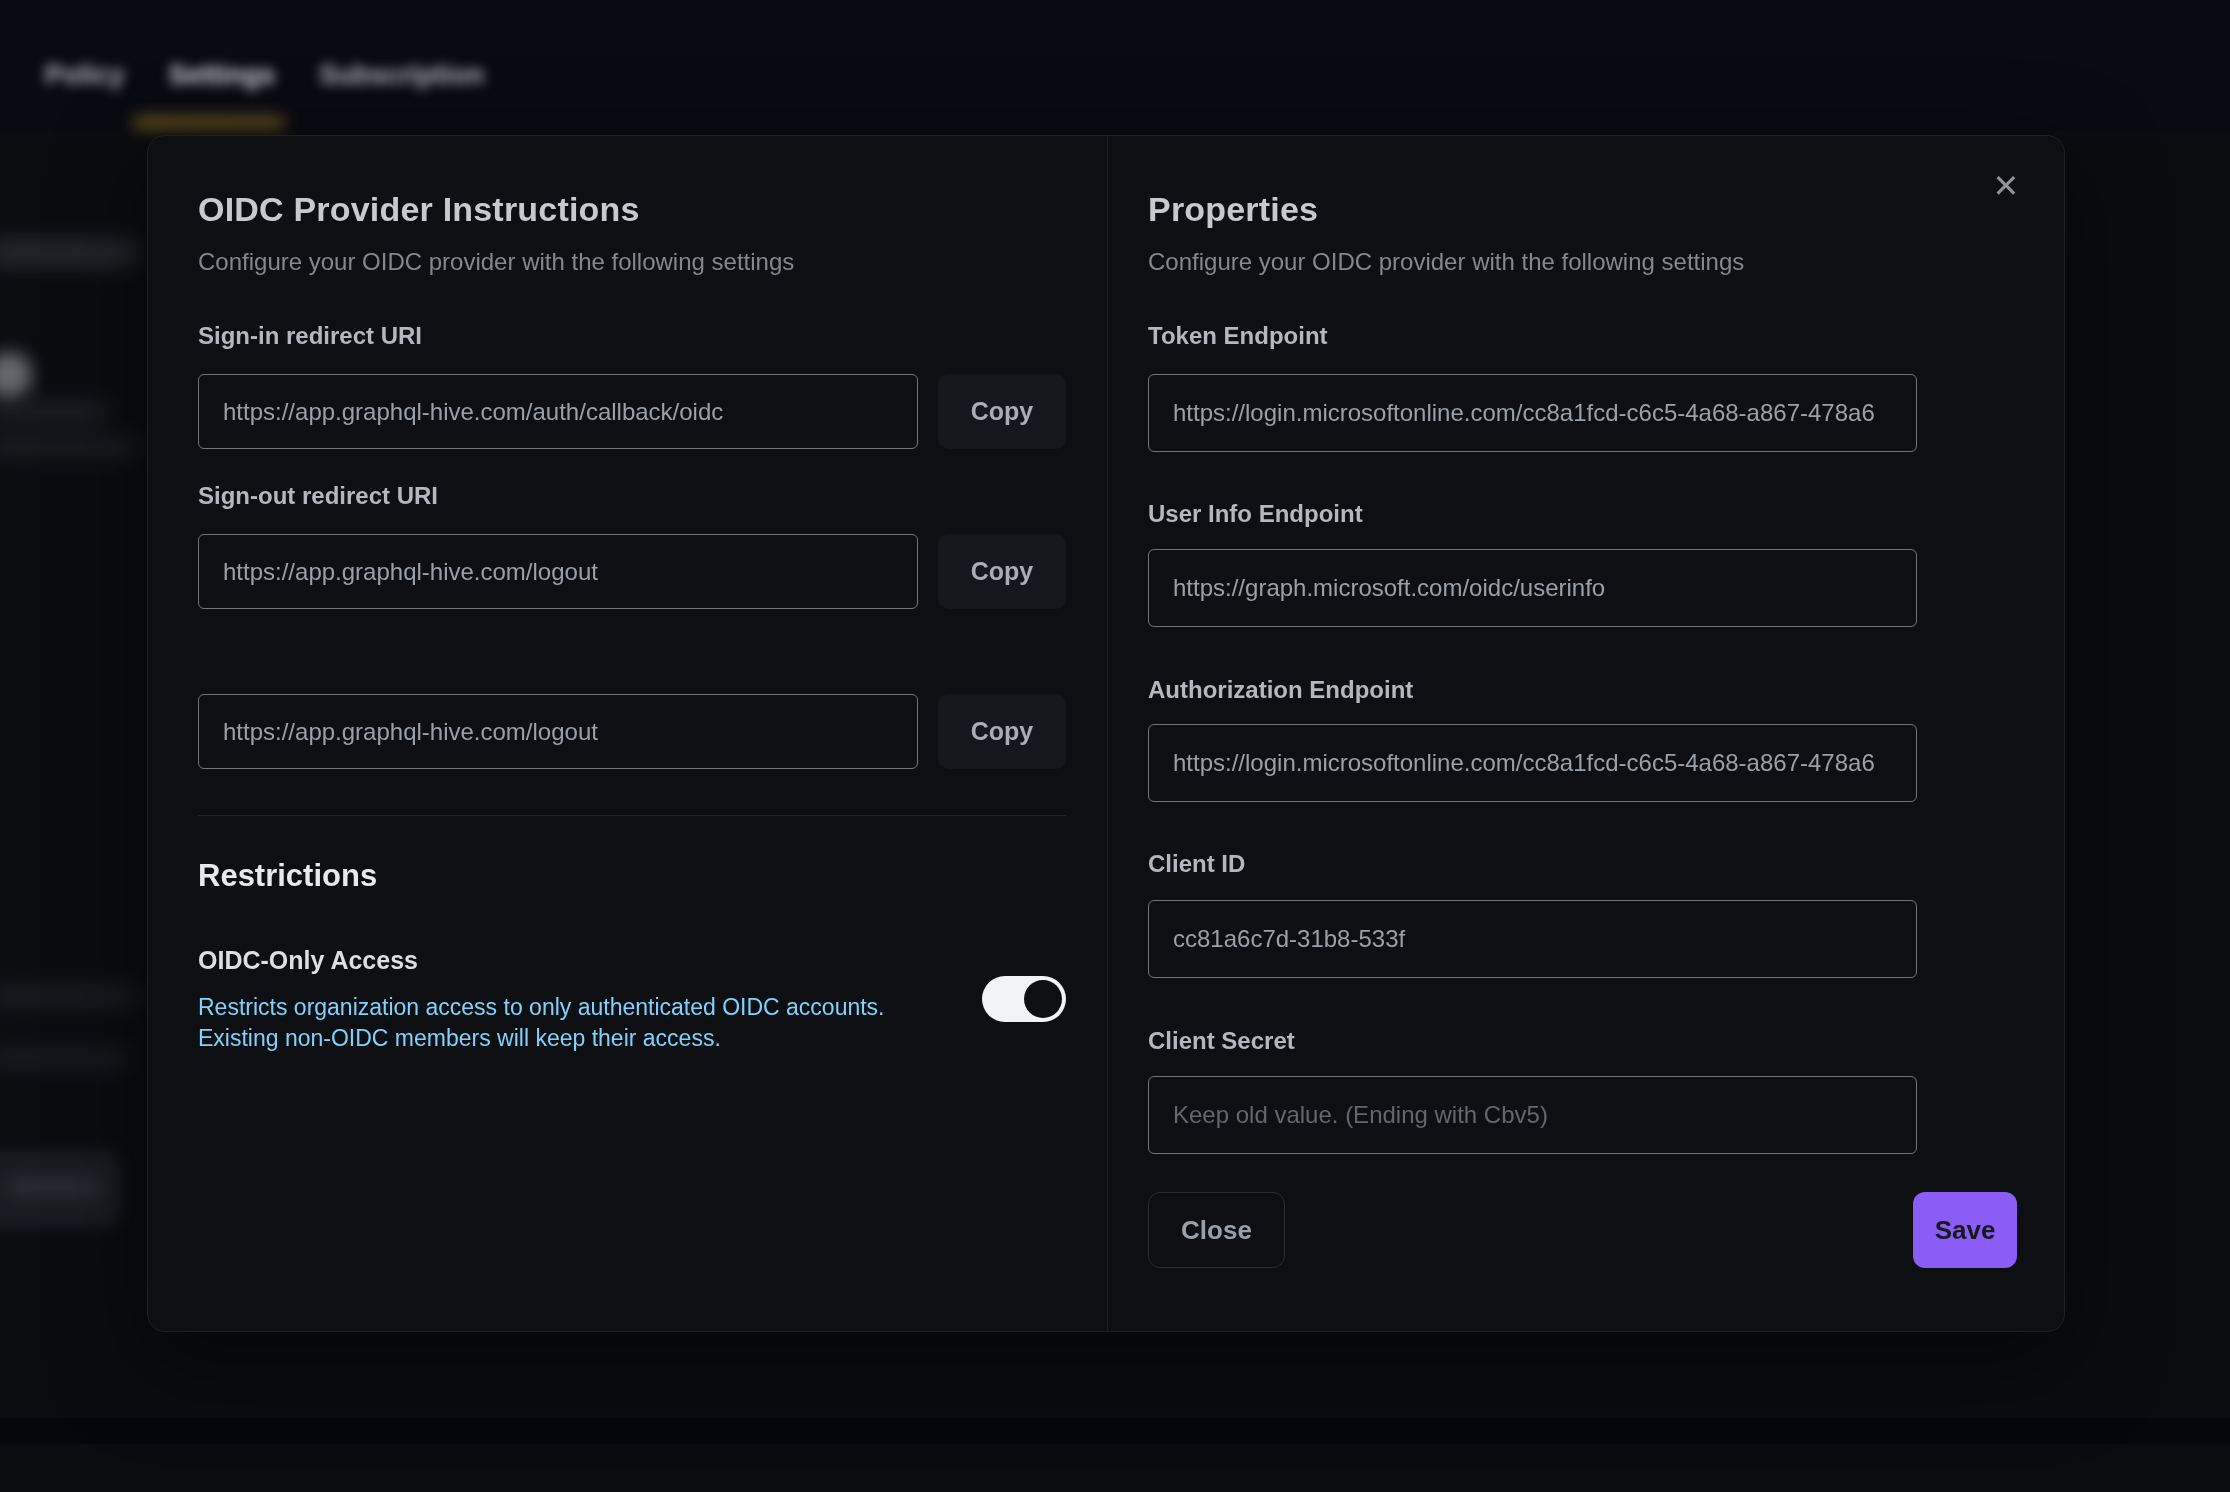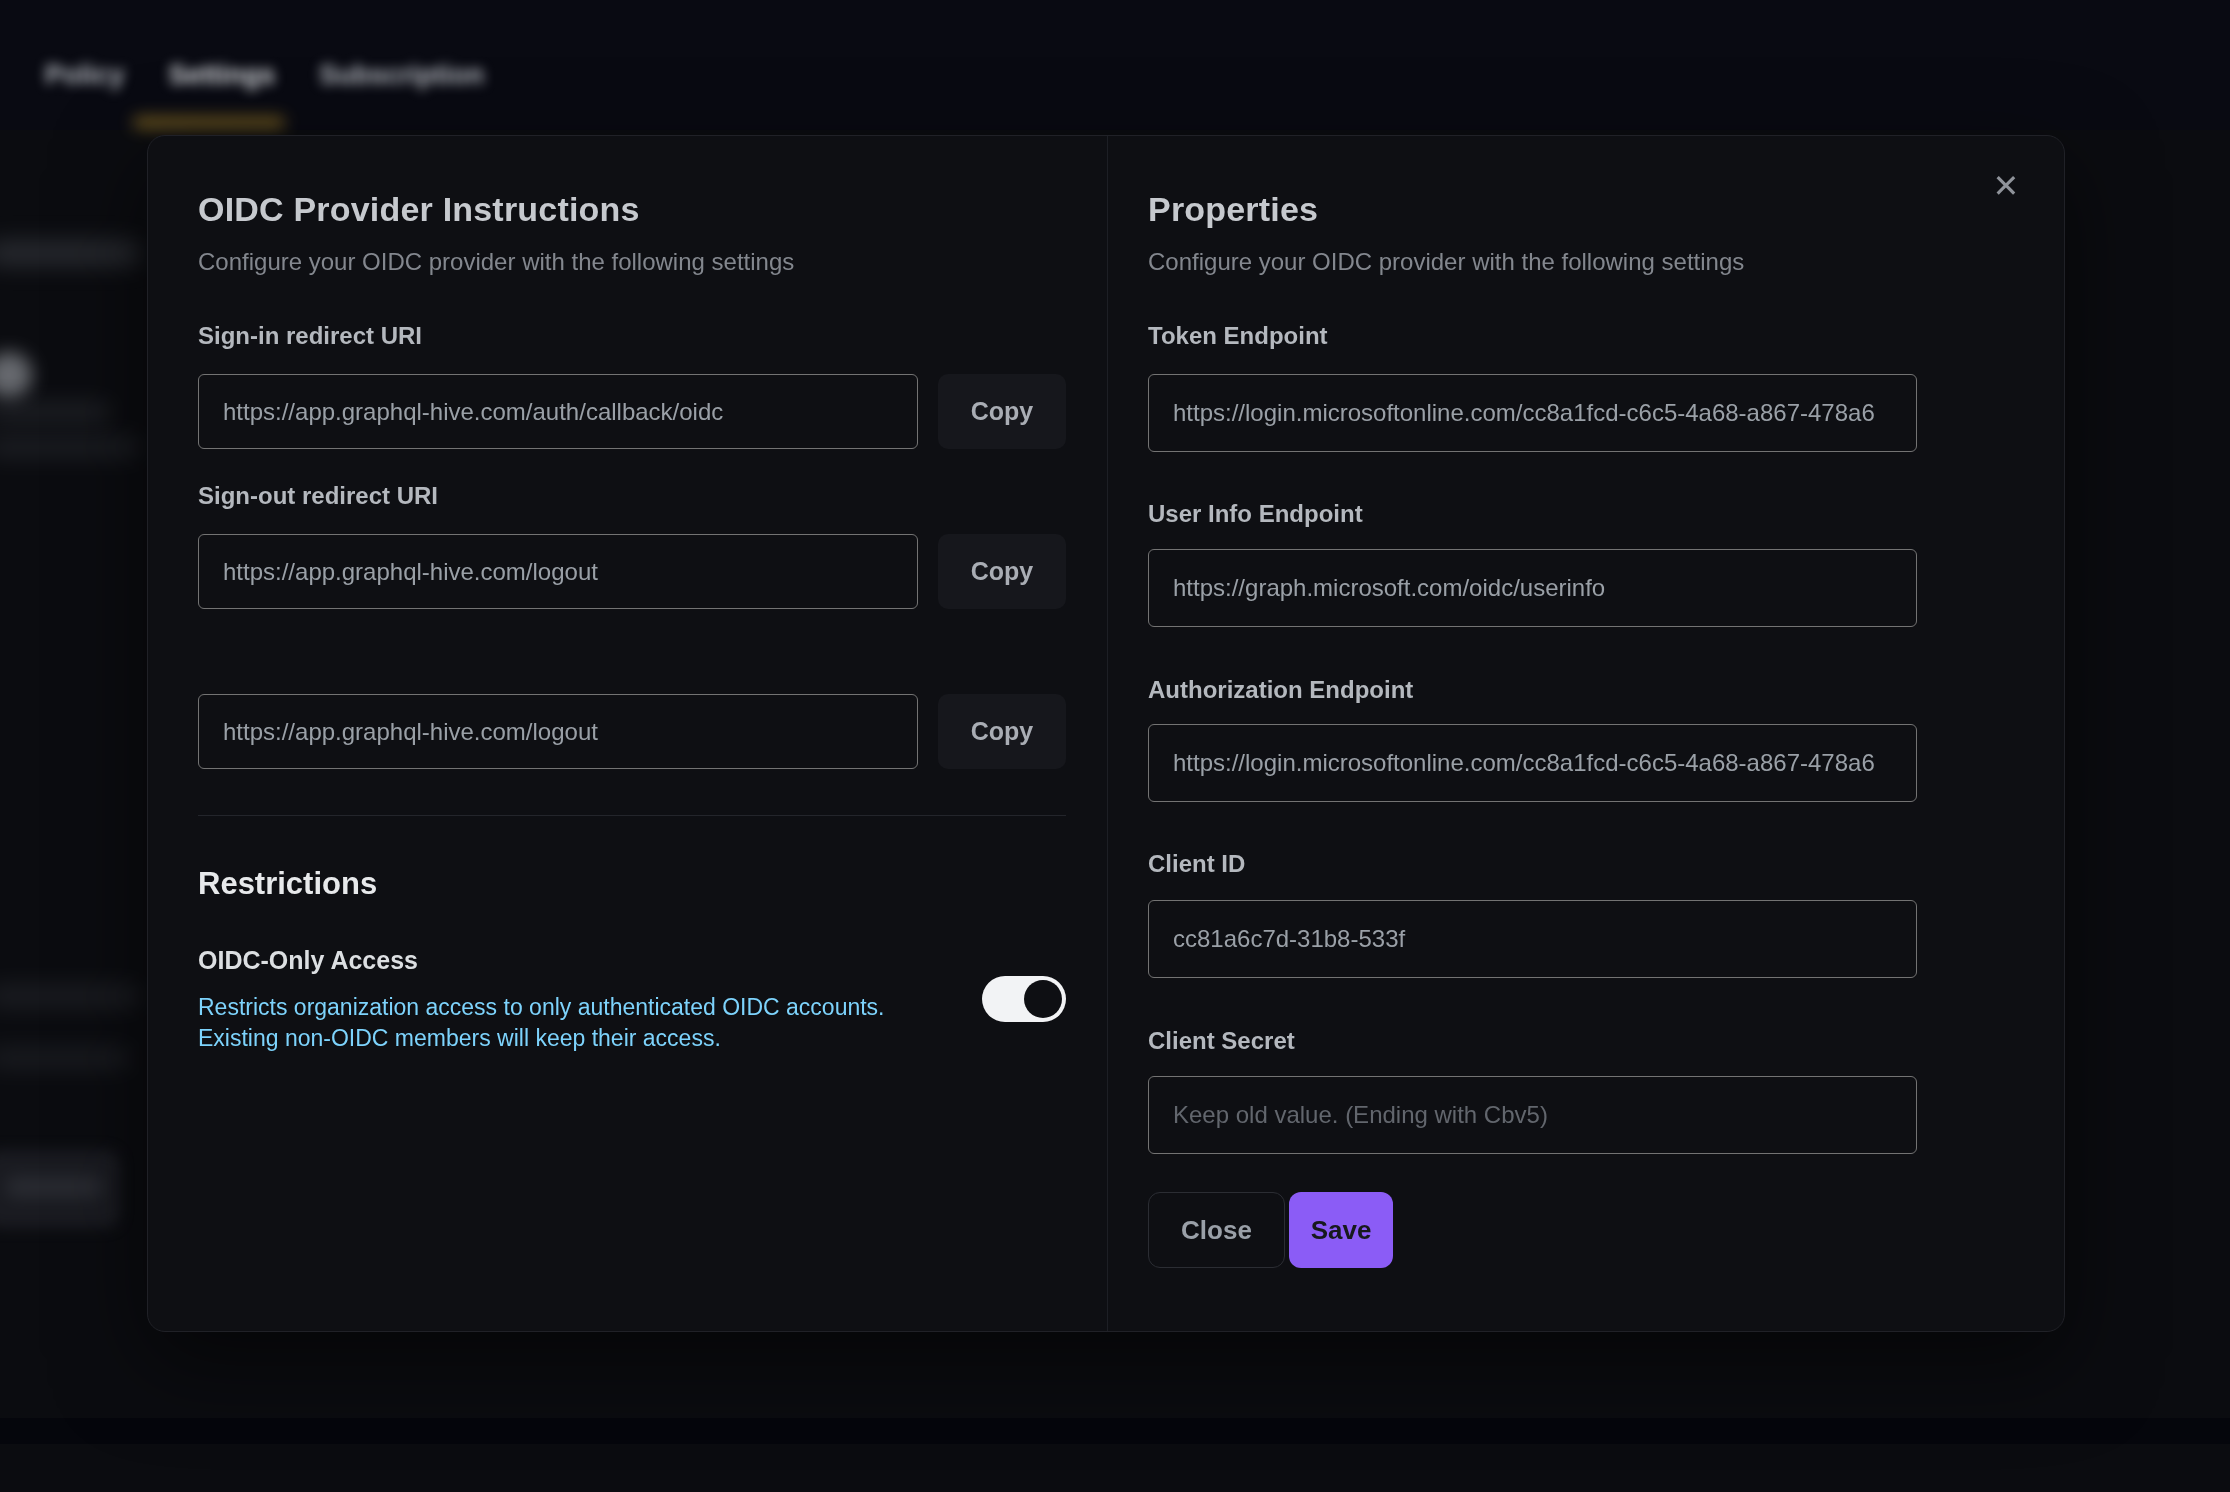--- a/index.html
+++ b/index.html
@@ -51,30 +51,30 @@
             font-family:"Liberation Sans",sans-serif;}
   .divider{width:868px;height:1px;background:#23252b;}
   .restrictions-title{font-size:31px;font-weight:700;color:#e7e9eb;}
   .oidc-only-label{font-size:25px;font-weight:700;color:#dcdfe2;}
   .oidc-desc{font-size:23px;color:#7dd3fc;line-height:31px;width:700px;}
   .toggle{position:absolute;right:0;top:840px;width:84px;height:46px;border-radius:23px;
           background:#f2f3f5;cursor:pointer;}
   .toggle .knob{position:absolute;top:4px;right:4px;width:38px;height:38px;border-radius:50%;background:#0e0f13;}
 
   .r-input{height:78px;width:769px;}
-  .footer{position:absolute;left:0;top:1056px;width:869px;display:flex;justify-content:flex-start;gap:4px;}
+  .footer{position:absolute;left:0;top:1056px;width:869px;display:flex;justify-content:space-between;gap:4px;}
   .btn-close{width:137px;height:76px;border:1px solid #2b2d33;border-radius:12px;background:transparent;
              color:#9aa0a8;font-size:26px;font-weight:600;cursor:pointer;font-family:"Liberation Sans",sans-serif;}
   .btn-save{width:104px;height:76px;border:none;border-radius:12px;background:#8b5cf6;color:#17191d;
             font-size:26px;font-weight:600;cursor:pointer;font-family:"Liberation Sans",sans-serif;}
 
   
   .t-title{top:54px;} .t-sub{top:112px;}
   .lt1{top:186px;} .lr1{top:238px;} .lt2{top:346px;} .lr2{top:398px;} .lt3{top:506px;} .lr3{top:558px;}
-  .ldiv{top:679px;} .lrest{top:722px;margin-top:8px;} .loidc{top:810px;} .ldesc{top:856px;}
+  .ldiv{top:679px;} .lrest{top:722px;} .loidc{top:810px;} .ldesc{top:856px;}
   .rt1{top:186px;} .ri1{top:238px;} .rt2{top:364px;} .ri2{top:413px;} .rt3{top:540px;} .ri3{top:588px;}
   .rt4{top:714px;} .ri4{top:764px;} .rt5{top:891px;} .ri5{top:940px;}
 </style>
 </head>
 <body>
 
 <div class="screen">
 
   <div class="topbar">
     <div class="tabs">

